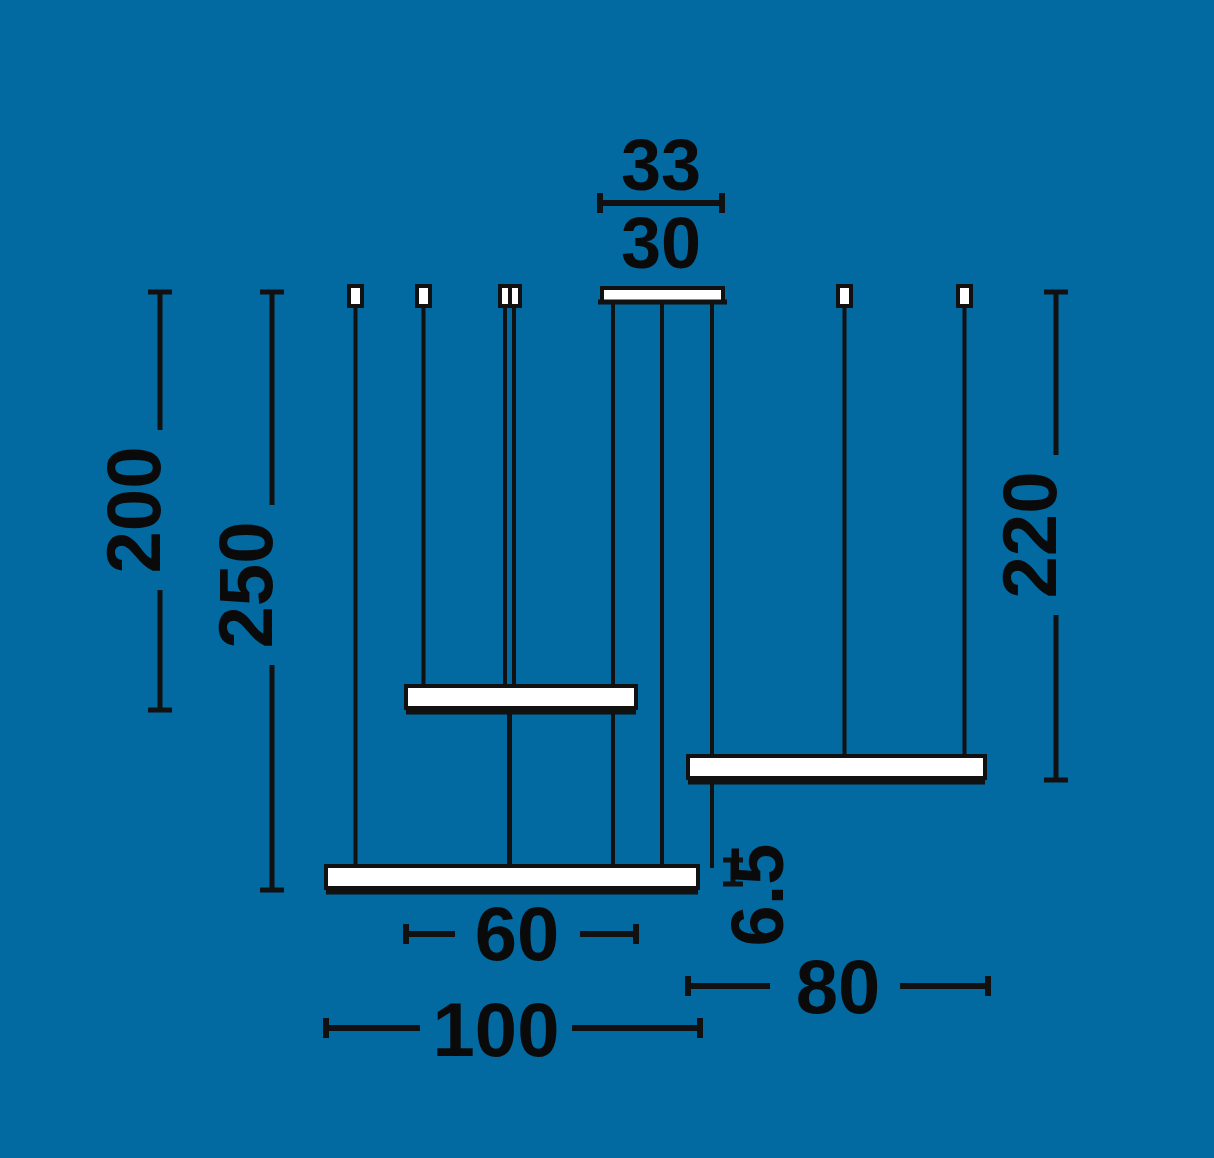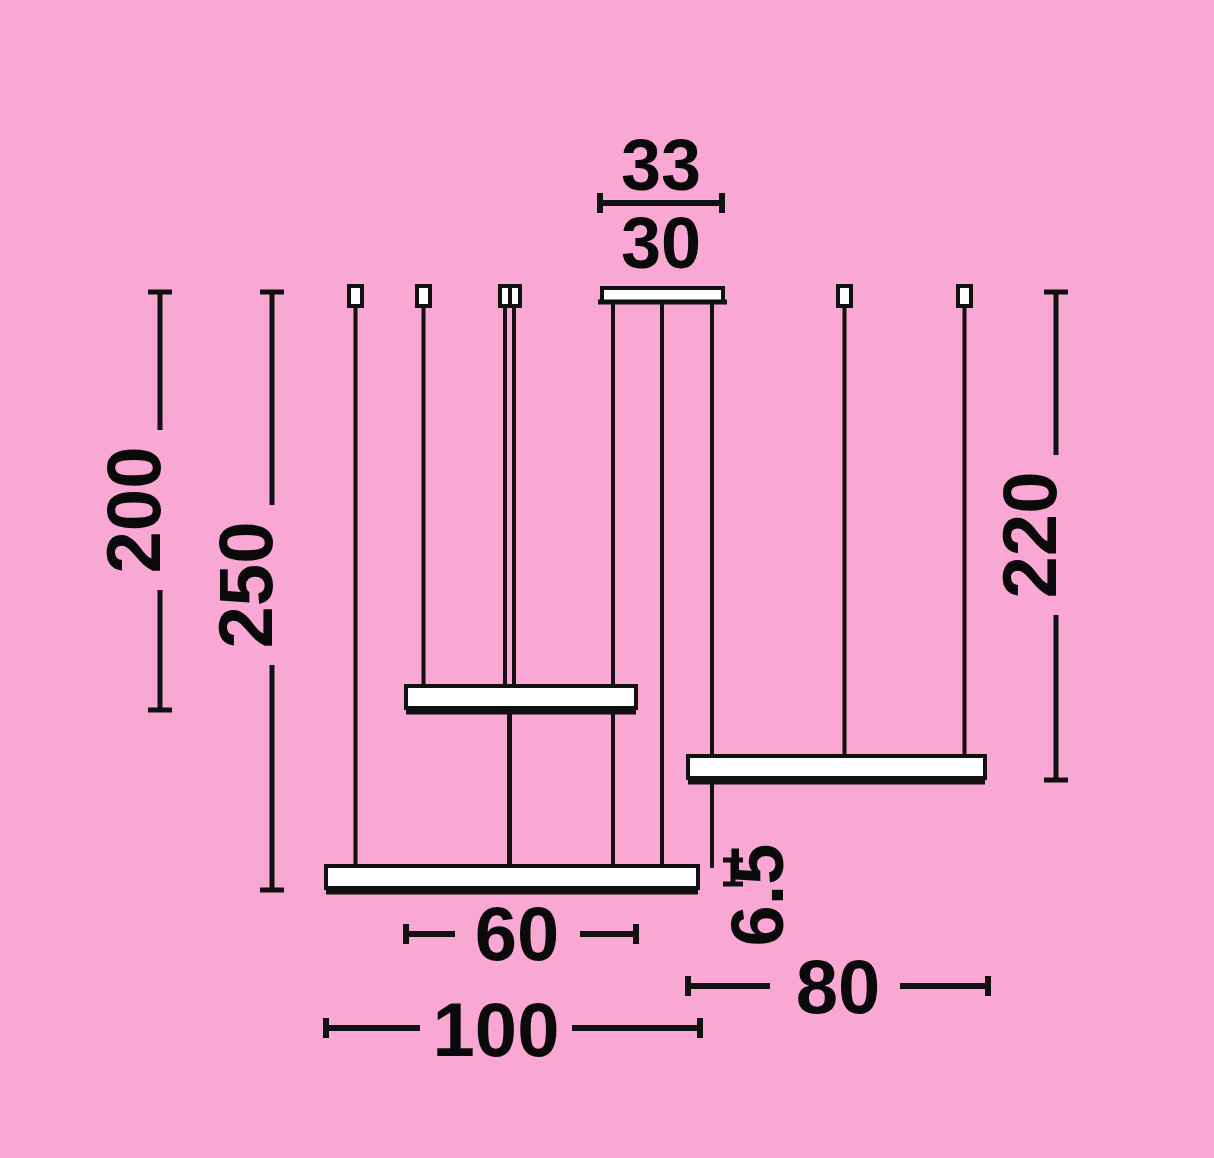--- a/index.html
+++ b/index.html
@@ -10,21 +10,21 @@
   body {
     width: 1214px;
     height: 1158px;
     font-family: "Liberation Sans", sans-serif;
     overflow: hidden;
   }
   #drawing-root {
     position: relative;
     width: 1214px;
     height: 1158px;
-    background: #f9a8d4;
+    background: #0369a1;
   }
   svg.tech-drawing {
     position: absolute;
     top: 0;
     left: 0;
     width: 1214px;
     height: 1158px;
     display: block;
   }
   .dim-text {

